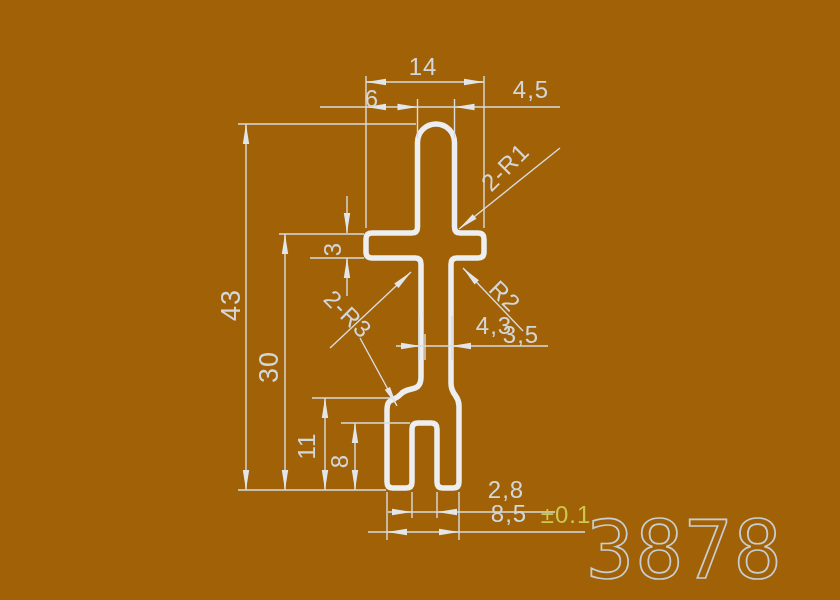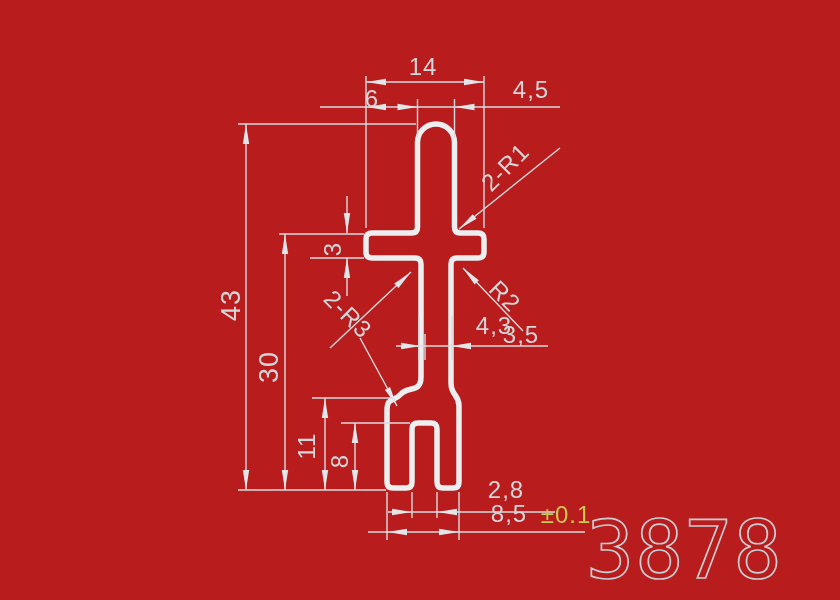--- a/index.html
+++ b/index.html
@@ -1,18 +1,18 @@
 <!DOCTYPE html>
 <html><head>
 <meta charset="utf-8">
 <style>
   html,body{margin:0;padding:0;background:#1a1e24;}
   .stage{
     position:relative;width:840px;height:600px;overflow:hidden;
-    background:#b91c1c;
+    background:#a16207;
     font-family:"Liberation Sans", sans-serif;
   }
   svg{display:block}
   .profile{fill:none;stroke:#eceef0;stroke-width:5.5;stroke-linejoin:round;stroke-linecap:round;}
   .dimline{stroke:#d9dcdf;stroke-width:1.4;fill:none;stroke-linecap:butt;}
   .arrow{fill:#e3e6e8;stroke:none;}
   .dimtext{fill:#d3d7da;font-family:"Liberation Sans",sans-serif;font-size:24px;letter-spacing:1px;}
   .dimtext.big{font-size:27px;}
   .tol{fill:#caca4f;}
   .code{fill:none;stroke:#c8cdd2;stroke-width:1.7;font-family:"DejaVu Sans Mono",monospace;font-size:80px;letter-spacing:1px;}

